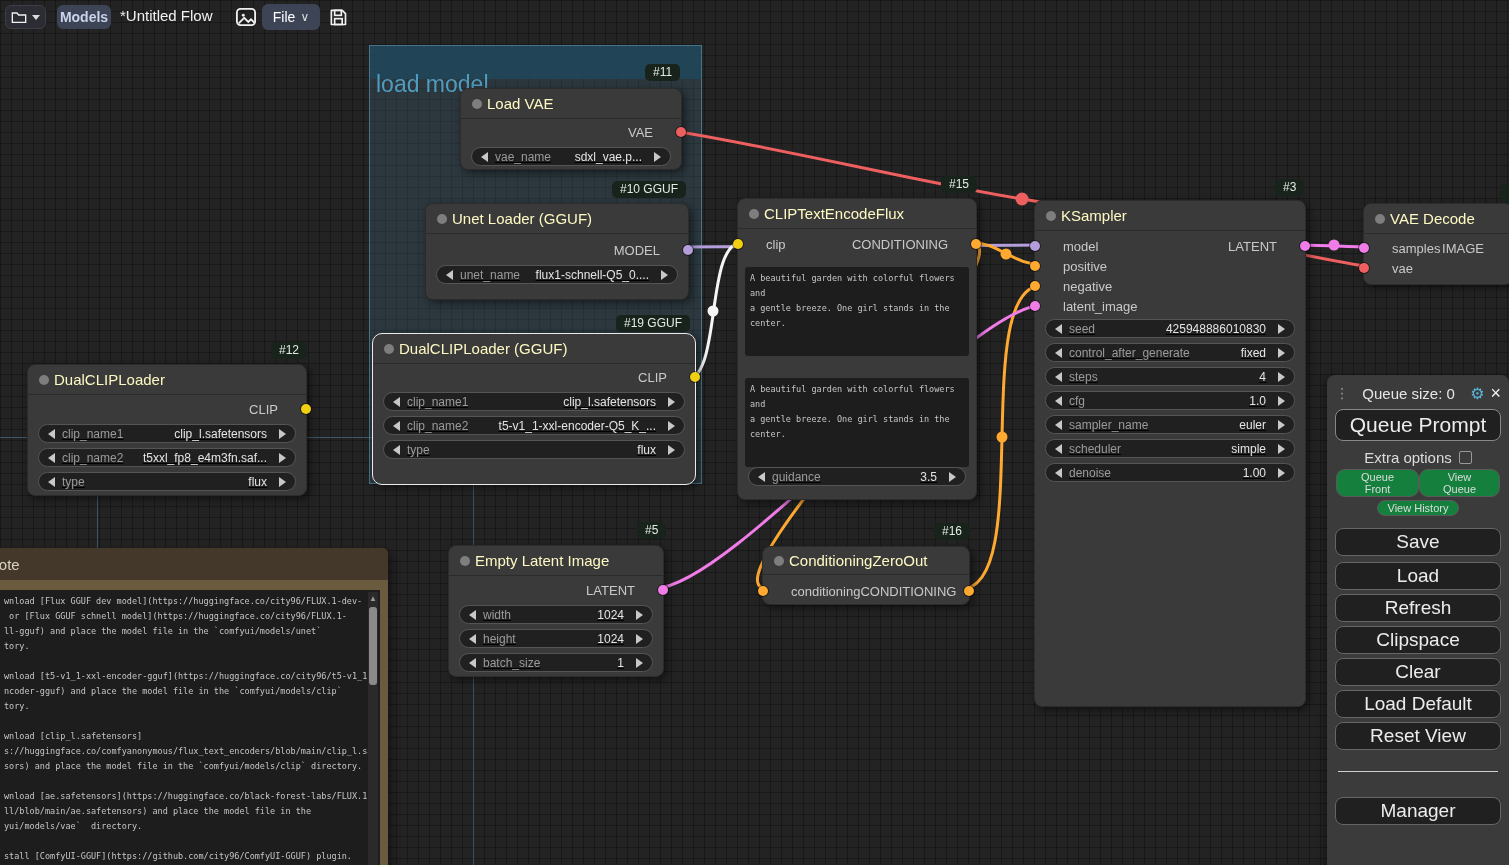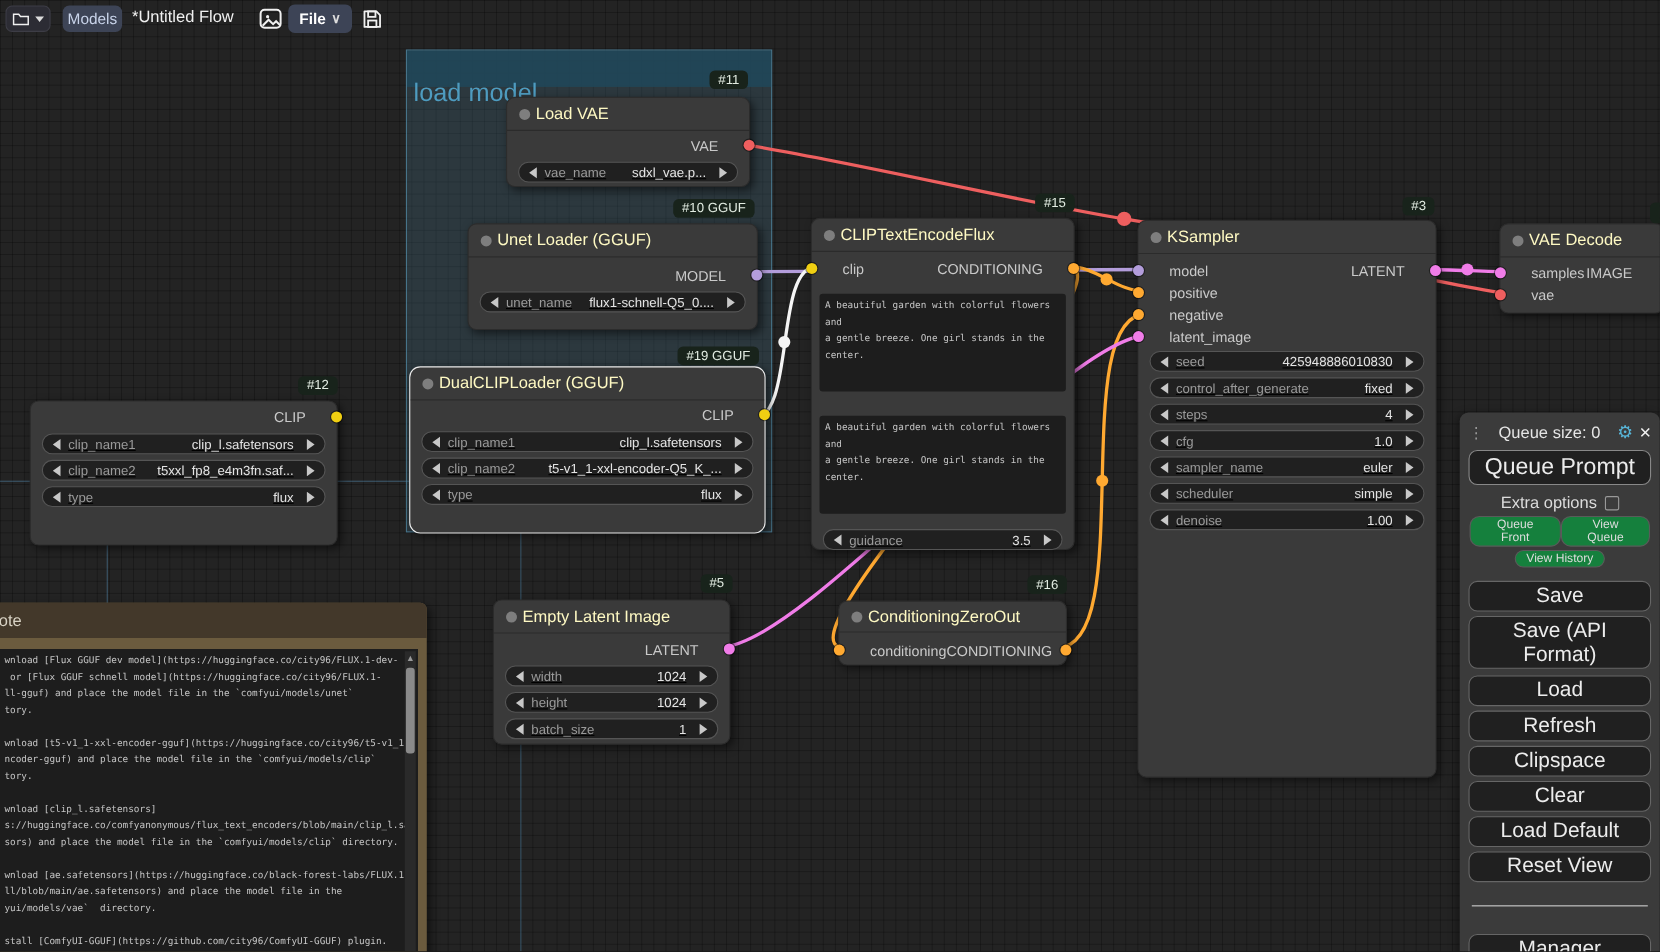--- a/index.html
+++ b/index.html
@@ -256,20 +256,24 @@
     </div>
     <div class="widget">
       <span class="arr arr-l"></span>
       <span class="wlabel">type</span>
       <span class="wvalue">flux</span>
       <span class="arr arr-r"></span>
     </div>
   </div>
 
   <div class="node" style="left:27px; top:364px; width:280px; height:132px;">
+    <div class="node-title">
+      <span class="title-dot"></span>
+      <span>DualCLIPLoader</span>
+    </div>
     <div class="slot-row" style="margin-top:4px;">
       <span class="only-right">CLIP</span>
       <span class="slot-dot out c-clip"></span>
     </div>
     <div class="widget">
       <span class="arr arr-l"></span>
       <span class="wlabel">clip_name1</span>
       <span class="wvalue">clip_l.safetensors</span>
       <span class="arr arr-r"></span>
     </div>
@@ -297,21 +301,21 @@
       <span>clip</span>
       <span>CONDITIONING</span>
       <span class="slot-dot out c-cond"></span>
     </div>
     <div class="textbox" style="margin-top:13px;">A beautiful garden with colorful flowers and
 a gentle breeze. One girl stands in the
 center.</div>
     <div class="textbox" style="margin-top:22px;">A beautiful garden with colorful flowers and
 a gentle breeze. One girl stands in the
 center.</div>
-    <div class="widget" style="margin-top:14px;text-align:right;">
+    <div class="widget" style="margin-top:0;text-align:right;">
       <span class="arr arr-l"></span>
       <span class="wlabel">guidance</span>
       <span class="wvalue">3.5</span>
       <span class="arr arr-r"></span>
     </div>
   </div>
 
   <div class="node" style="left:1034px; top:200px; width:272px; height:507px;">
     <div class="node-title">
       <span class="title-dot"></span>
@@ -467,34 +471,34 @@
 
   <div class="toolbar">
     <div class="tb-btn tb-dark" style="left:5px; width:41px;">
       <span class="tb-icon">
         <svg width="16" height="14" viewBox="0 0 24 20" fill="none" stroke="#f0f0f0" stroke-width="2">
           <path d="M2 4 h7 l2.5 3 H22 v11 H2 z"></path>
         </svg>
       </span>
       <span class="tri-down"></span>
     </div>
-    <div class="tb-btn tb-blue" style="left:57px; width:54px; font-weight:normal; font-size:14px; color:#c9d4ea;">
+    <div class="tb-btn tb-blue" style="left:57px; width:54px; font-weight:bold; font-size:14px; color:#c9d4ea;">
       <span>Models</span>
     </div>
     <div class="tb-title">*Untitled Flow</div>
     <div class="tb-btn" style="left:233px; width:26px;">
       <span class="tb-icon">
         <svg width="22" height="20" viewBox="0 0 24 22" fill="none" stroke="#f0f0f0" stroke-width="2">
           <rect x="2" y="2" width="20" height="18" rx="4"></rect>
           <circle cx="9" cy="9" r="1.6" fill="#f0f0f0" stroke="none"></circle>
           <path d="M4 18 l6-6 4.5 4.5 3-3 4 4"></path>
         </svg>
       </span>
     </div>
-    <div class="tb-btn tb-blue" style="left:262px; width:58px; height:26px; top:4px; font-weight:bold; font-size:14px;">
+    <div class="tb-btn tb-blue" style="left:262px; width:58px; height:26px; top:4px; font-weight:normal; font-size:14px;">
       <span>File</span>
       <span style="font-size:12px; color:#dcdcdc;">∨</span>
     </div>
     <div class="tb-btn" style="left:325px; width:26px;">
       <span class="tb-icon">
         <svg width="20" height="20" viewBox="0 0 24 24" fill="none" stroke="#f0f0f0" stroke-width="2">
           <path d="M4 4 h13 l4 4 v13 H4 z" stroke-linejoin="round"></path>
           <rect x="8" y="4" width="8" height="6"></rect>
           <rect x="8" y="14" width="9" height="7"></rect>
         </svg>
@@ -513,21 +517,20 @@
     <div class="sb-extra">
       <span>Extra options</span>
       <span class="sb-check"></span>
     </div>
     <div class="sb-smallrow">
       <button class="sb-small">Queue Front</button>
       <button class="sb-small">View Queue</button>
     </div>
     <button class="sb-small sb-history">View History</button>
     <button class="sb-btn">Save</button>
-    <button class="sb-btn sb-save-api">Save (API Format)</button>
     <button class="sb-btn" style="margin-top:6px;">Load</button>
     <button class="sb-btn">Refresh</button>
     <button class="sb-btn">Clipspace</button>
     <button class="sb-btn">Clear</button>
     <button class="sb-btn">Load Default</button>
     <button class="sb-btn">Reset View</button>
     <div class="sb-divider"></div>
     <button class="sb-btn sb-manager">Manager</button>
 
   </div>

